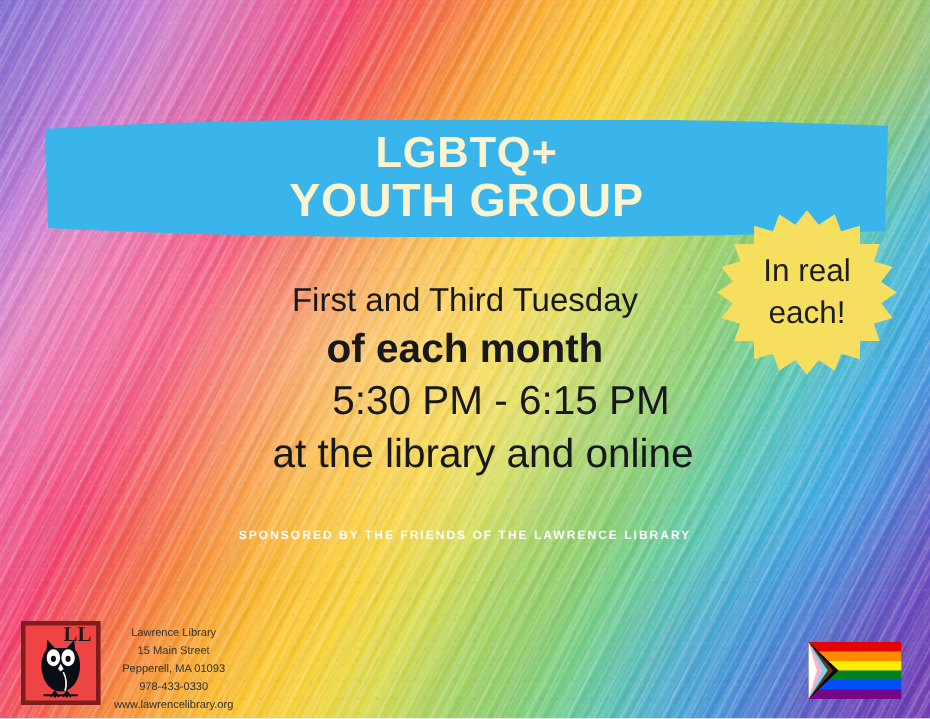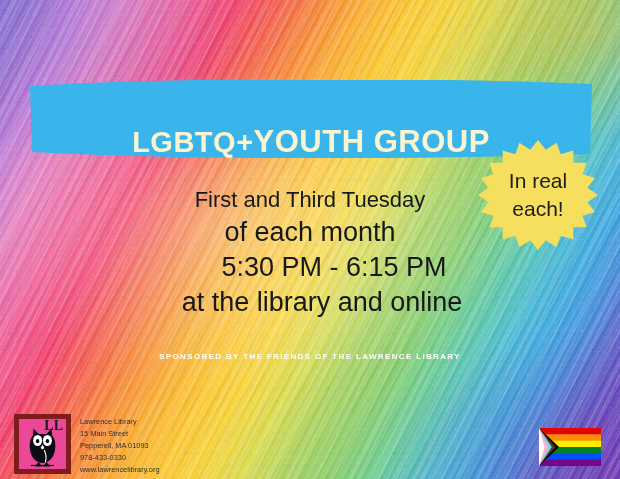--- a/index.html
+++ b/index.html
@@ -90,21 +90,21 @@
   }
 
   
   .banner{
     position:absolute;
     left:30px;top:80px;width:562px;height:78px;
   }
   .banner svg{display:block;width:100%;height:100%;}
   .banner-text{
     position:absolute;left:0;top:0;width:100%;height:100%;
-    display:flex;flex-direction:row;align-items:flex-end;justify-content:center;
+    display:flex;flex-direction:column;align-items:center;justify-content:center;
     gap:0;
   }
   .banner-line{
     color:#FBF4CE;
     font-family:"Liberation Sans",sans-serif;
     font-weight:bold;
     letter-spacing:.5px;
     line-height:1.02;
     white-space:nowrap;
     text-align:center;
@@ -128,21 +128,21 @@
 
   
   .body-copy{
     position:absolute;left:0;top:186px;width:100%;
     text-align:center;
     color:#17181a;
     font-family:"Liberation Sans",sans-serif;
   }
   .body-copy div{line-height:1.30;white-space:nowrap;}
   .bc1{font-size:22px;}
-  .bc2{font-size:27px;}
+  .bc2{font-size:27px;font-weight:bold;}
   .bc3{font-size:27px;margin-left:48px;}
   .bc4{font-size:27px;padding-left:24px;}
 
   
   .sponsor{
     position:absolute;left:0;top:352px;width:100%;
     text-align:center;
     color:#ffffff;
     font-family:"Liberation Sans",sans-serif;
     font-size:8px;font-weight:bold;
@@ -150,39 +150,39 @@
     white-space:nowrap;
   }
 
   
   .footer{
     position:absolute;left:14px;top:414px;
     display:flex;align-items:flex-start;gap:9px;
   }
   .logo{
     width:47px;height:50px;
-    border:5px solid #7f1d1d;
-    background:#ec4899;
+    border:3px solid #7f1d1d;
+    background:#ef4444;
     position:relative;flex:none;
   }
   .logo svg{display:block;width:100%;height:100%;}
   .logo .ll{
     position:absolute;right:3px;top:0px;
     font-family:"Liberation Serif",serif;
     font-weight:bold;font-size:14px;color:#1b1b1b;
     line-height:1;
   }
   .addr{
     color:#2f2f2f;
     font-family:"Liberation Sans",sans-serif;
     font-size:7.4px;
     line-height:1.62;
     padding-top:2px;
   }
-  .addr div{white-space:nowrap;}
+  .addr div{white-space:nowrap;text-align:center;}
 
   
   .flag{
     position:absolute;left:539px;top:428px;width:62px;height:38px;
   }
   .flag svg{display:block;width:100%;height:100%;}
 </style>
 </head>
 <body>
 

